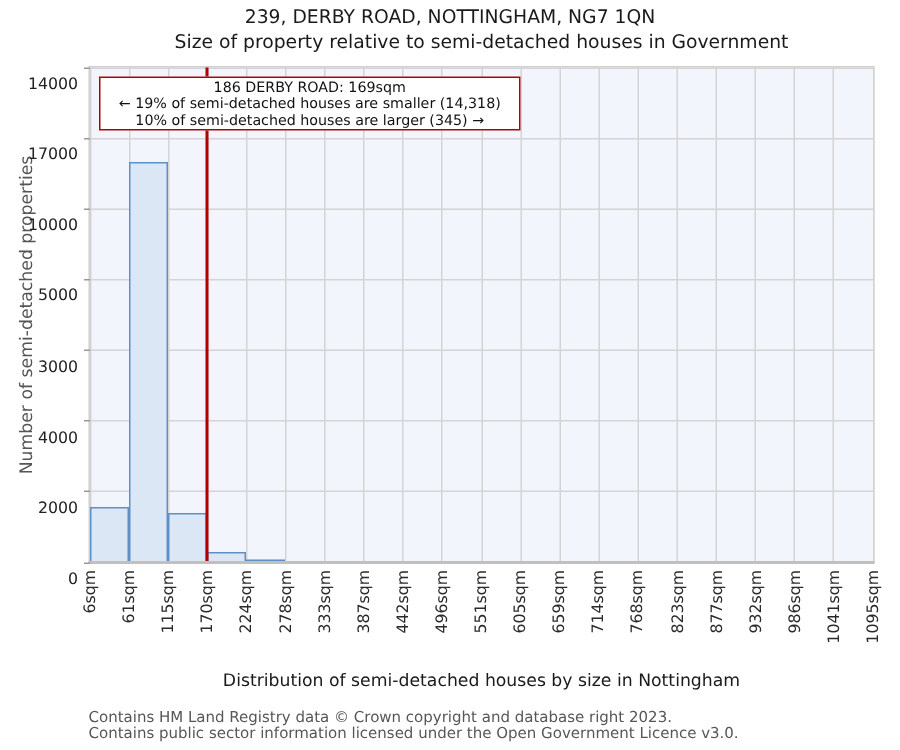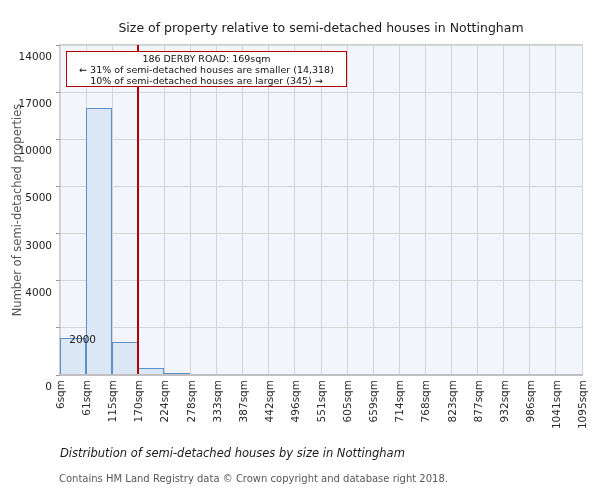--- a/index.html
+++ b/index.html
@@ -35,42 +35,43 @@
     font-size:10.5px;color:#2a2a2a;line-height:12px;
     transform:rotate(-90deg) translateX(-100%);transform-origin:0 0;
   }
   .ylabel-wrap{position:absolute;left:11px;top:210px;width:0;height:0;}
   .ylabel{
     position:absolute;left:0;top:0;white-space:nowrap;
     font-size:11.5px;color:#555555;line-height:13px;
     transform:rotate(-90deg) translateX(-50%);transform-origin:0 0;
   }
   .xlabel{
-    position:absolute;left:60px;top:446px;width:522px;
-    font-size:11.5px;color:#1a1a1a;font-style:italic;
+    position:absolute;left:60px;top:446px;width:522px;text-align:center;
+    font-size:11.5px;color:#1a1a1a;
   }
   #annotation{
     position:absolute;left:66px;top:51px;width:281px;height:36px;
     background:#ffffff;border:1.5px solid #b00000;box-sizing:border-box;
     display:flex;flex-direction:column;justify-content:center;
   }
   #annotation div{
     text-align:center;font-size:9.5px;line-height:11px;color:#111111;white-space:nowrap;
   }
   .footer{
     position:absolute;left:59px;color:#575757;font-size:10px;line-height:10.5px;
   }
   .footer-1{top:474px;}
   .footer-2{top:484.5px;}
 </style>
 </head>
 <body>
 
 <div id="figure">
-  <div class="axtitle">Size of property relative to semi-detached houses in Nottingham</div>
+  <div class="suptitle">239, DERBY ROAD, NOTTINGHAM, NG7 1QN</div>
+  <div class="axtitle">Size of property relative to semi-detached houses in Government</div>
 
   <div class="ylabel-wrap">
     <span class="ylabel">Number of semi-detached properties</span>
   </div>
 
   <div id="plot" style="background: rgb(242, 245, 252);">
       <div class="gridline-h" style="top: 282.357px; background: rgb(212, 212, 212);"></div>
       <div class="gridline-h" style="top: 235.214px; background: rgb(212, 212, 212);"></div>
       <div class="gridline-h" style="top: 188.071px; background: rgb(212, 212, 212);"></div>
       <div class="gridline-h" style="top: 140.929px; background: rgb(212, 212, 212);"></div>
@@ -102,21 +103,21 @@
       <div class="bar" style="left: 26.1px; width: 26.1px; height: 266.829px; background: rgb(220, 231, 245); border: 1px solid rgb(95, 143, 199);"></div>
       <div class="bar" style="left: 52.2px; width: 26.1px; height: 33.4243px; background: rgb(220, 231, 245); border: 1px solid rgb(95, 143, 199);"></div>
       <div class="bar" style="left: 78.3px; width: 26.1px; height: 6.6px; background: rgb(220, 231, 245); border: 1px solid rgb(95, 143, 199);"></div>
       <div class="bar" style="left: 104.4px; width: 26.1px; height: 2px; background: rgb(220, 231, 245); border: 1px solid rgb(95, 143, 199);"></div>
       <div class="marker-line" style="left: 76.8255px; background: rgb(176, 0, 0);"></div>
     </div>
   <div class="baseline"></div>
   <div id="yticks">
       <div class="ytick-label" style="top: 369px;">0</div>
       <div class="ytick-mark" style="top: 374.5px;"></div>
-      <div class="ytick-label" style="top: 321.857px; padding-left: 44px;">2000</div>
+      <div class="ytick-label" style="top: 321.857px;">2000</div>
       <div class="ytick-mark" style="top: 327.357px;"></div>
       <div class="ytick-label" style="top: 274.714px;">4000</div>
       <div class="ytick-mark" style="top: 280.214px;"></div>
       <div class="ytick-label" style="top: 227.571px;">3000</div>
       <div class="ytick-mark" style="top: 233.071px;"></div>
       <div class="ytick-label" style="top: 180.429px;">5000</div>
       <div class="ytick-mark" style="top: 185.929px;"></div>
       <div class="ytick-label" style="top: 133.286px;">10000</div>
       <div class="ytick-mark" style="top: 138.786px;"></div>
       <div class="ytick-label" style="top: 86.1429px;">17000</div>
@@ -185,20 +186,21 @@
       <div class="xtick-wrap" style="left: 549.9px; top: 380px;">
         <span class="xtick-label">1041sqm</span>
       </div>
       <div class="xtick-wrap" style="left: 576px; top: 380px;">
         <span class="xtick-label">1095sqm</span>
       </div>
     </div>
 
   <div id="annotation" style="border-color: rgb(176, 0, 0);">
     <div>186 DERBY ROAD: 169sqm</div>
-    <div>← 31% of semi-detached houses are smaller (14,318)</div>
+    <div>← 19% of semi-detached houses are smaller (14,318)</div>
     <div>10% of semi-detached houses are larger (345) →</div>
   </div>
 
   <div class="xlabel">Distribution of semi-detached houses by size in Nottingham</div>
 
-  <div class="footer footer-1">Contains HM Land Registry data © Crown copyright and database right 2018.</div>
+  <div class="footer footer-1">Contains HM Land Registry data © Crown copyright and database right 2023.</div>
+  <div class="footer footer-2">Contains public sector information licensed under the Open Government Licence v3.0.</div>
 </div>
 
 </body></html>

